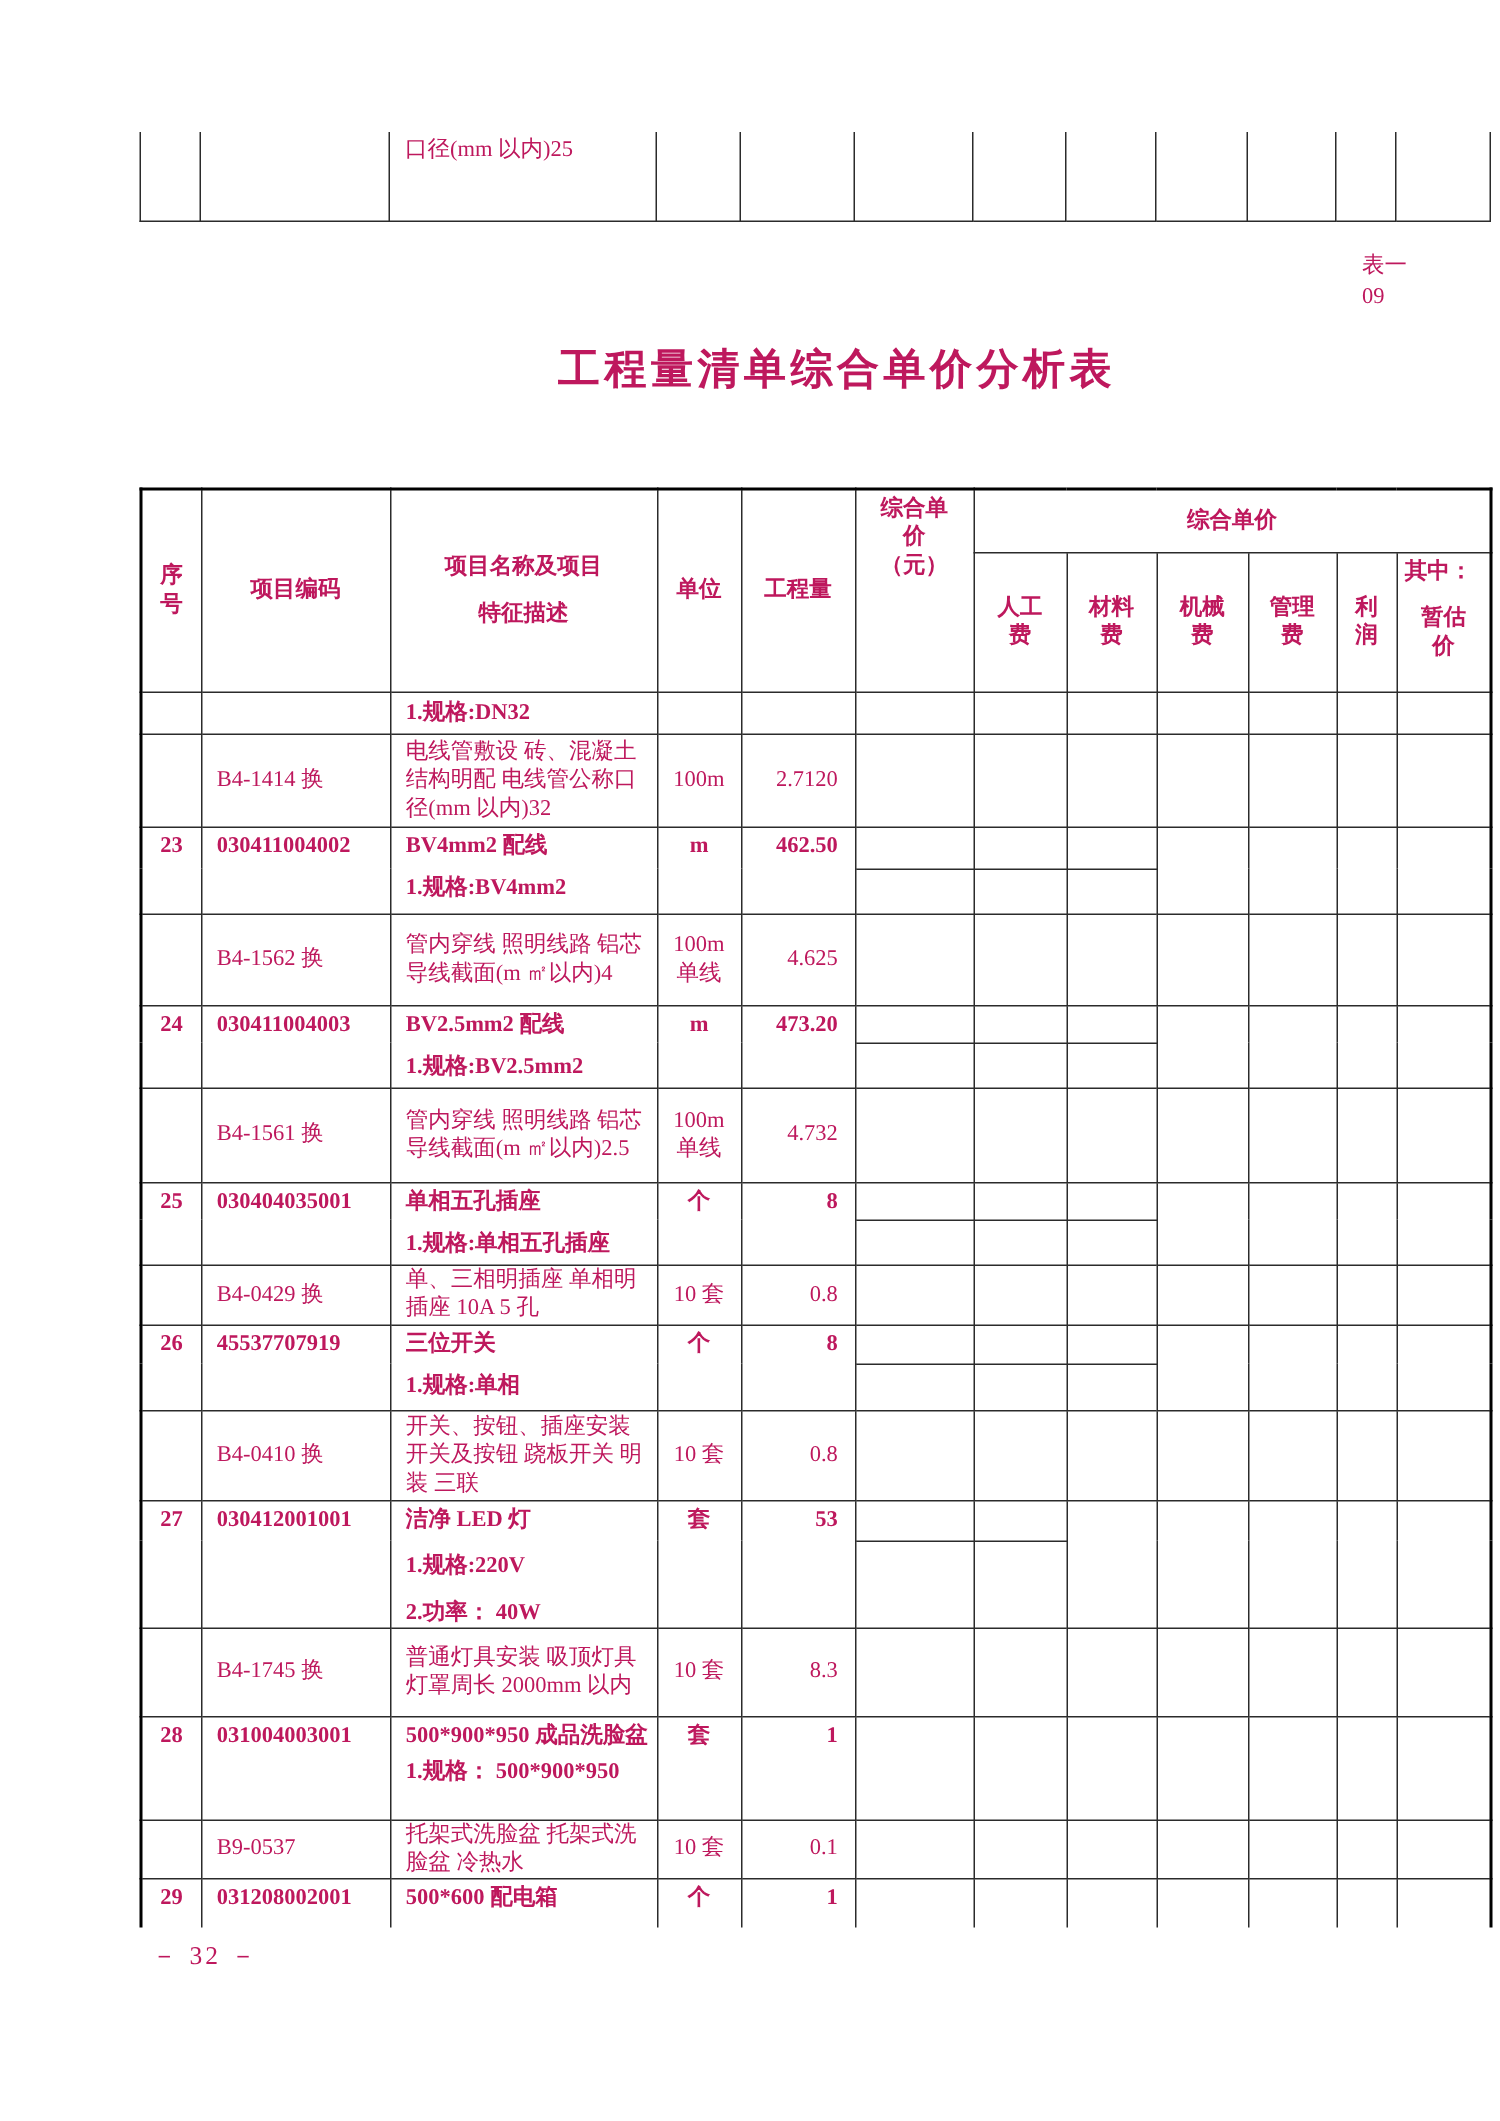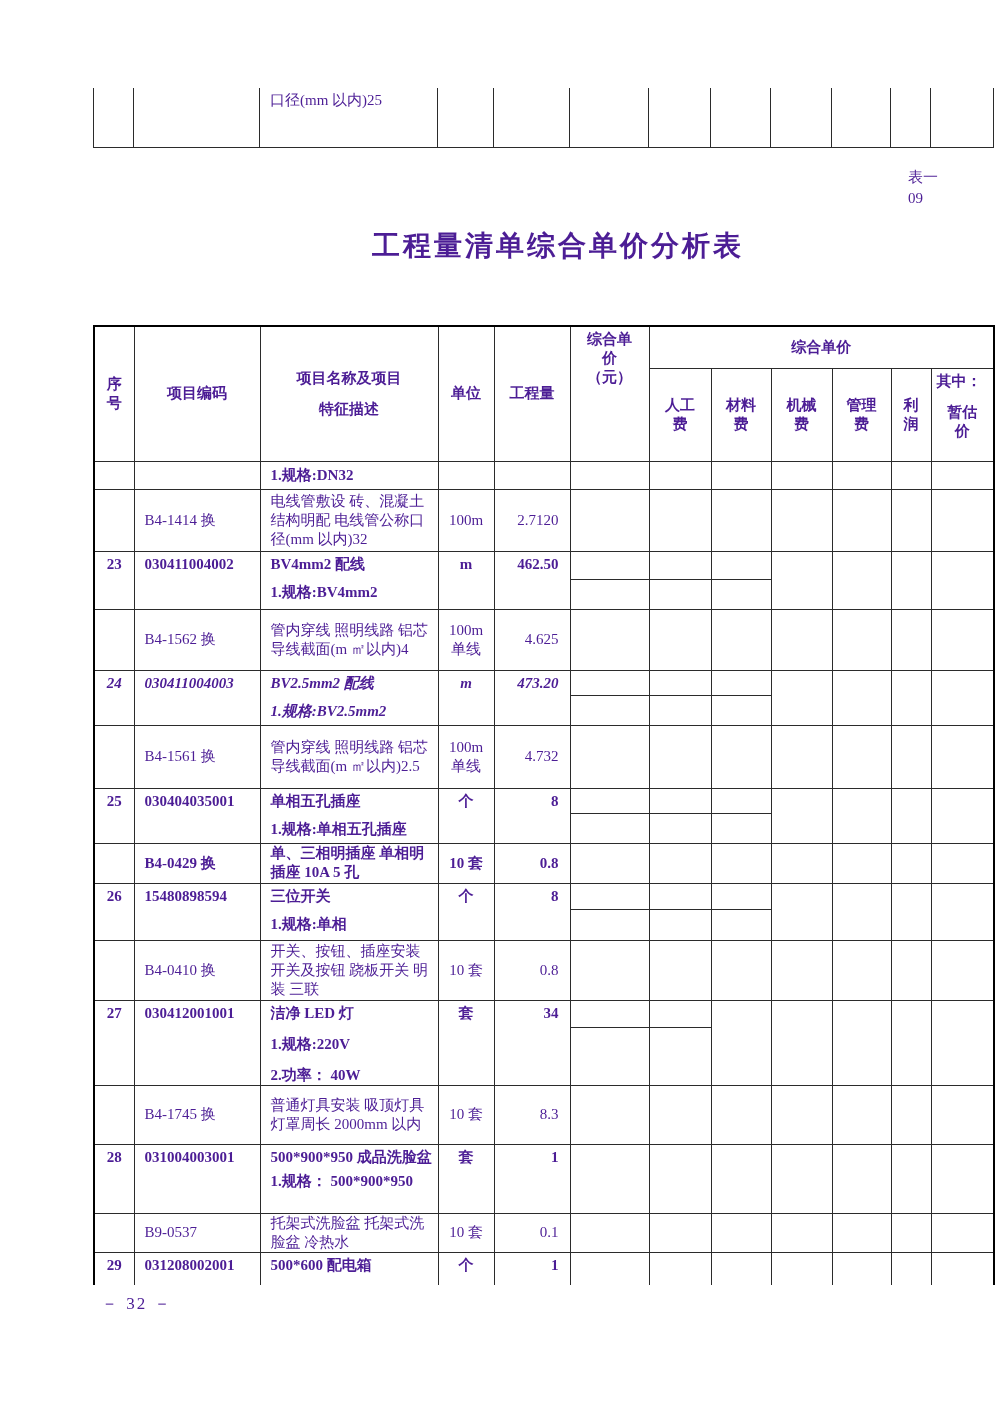--- a/index.html
+++ b/index.html
@@ -1,16 +1,16 @@
 <!DOCTYPE html>
 <html><head>
 <meta charset="utf-8">
 <style>
   html,body{margin:0;padding:0;background:#fff;}
-  #page{position:relative;width:1000px;height:1414px;background:#ffffff;color:#4c1d95;
+  #page{position:relative;width:1000px;height:1414px;background:#ffffff;color:#be185d;
         font-family:"Liberation Serif","DejaVu Serif",serif;overflow:hidden;}
 
   table.grid{border-collapse:collapse;table-layout:fixed;width:900px;}
   table.grid td{border:1px solid #2b2b2b;font-size:15px;line-height:19px;
                 vertical-align:middle;text-align:center;overflow:hidden;
                 font-family:"Liberation Serif","DejaVu Serif",serif;padding:0;}
   .b,.hdr{font-weight:bold;font-family:"Liberation Sans","DejaVu Sans",sans-serif;}
   .l{text-align:left !important;padding-left:10px !important;padding-right:4px !important;}
   .r{text-align:right !important;padding-right:11px !important;}
   .c{text-align:center !important;}
@@ -207,21 +207,21 @@
           </td>
           <td class="r">4.625</td>
           <td></td>
           <td></td>
           <td></td>
           <td></td>
           <td></td>
           <td></td>
           <td></td>
         </tr>
-        <tr style="height: 25px; font-style: italic;">
+        <tr style="height: 25px;">
           <td rowspan="2" class="c b top">24</td>
           <td rowspan="2" class="l b top">030411004003</td>
           <td rowspan="2" class="l b top">
             <div>BV2.5mm2 配线</div>
             <div class="gap">1.规格:BV2.5mm2</div>
           </td>
           <td rowspan="2" class="c b top">m</td>
           <td rowspan="2" class="r b top">473.20</td>
           <td></td>
           <td></td>
@@ -268,37 +268,37 @@
           <td rowspan="2"></td>
           <td rowspan="2"></td>
           <td rowspan="2"></td>
           <td rowspan="2"></td>
         </tr>
         <tr style="height: 30px;">
           <td></td>
           <td></td>
           <td></td>
         </tr>
-        <tr style="height: 40px; font-weight: bold;">
+        <tr style="height: 40px;">
           <td></td>
           <td class="l">B4-0429 换</td>
           <td class="l">单、三相明插座 单相明插座 10A 5 孔</td>
           <td>10 套</td>
           <td class="r">0.8</td>
           <td></td>
           <td></td>
           <td></td>
           <td></td>
           <td></td>
           <td></td>
           <td></td>
         </tr>
         <tr style="height: 26px;">
           <td rowspan="2" class="c b top">26</td>
-          <td rowspan="2" class="l b top">15480898594</td>
+          <td rowspan="2" class="l b top">45537707919</td>
           <td rowspan="2" class="l b top">
             <div>三位开关</div>
             <div class="gap">1.规格:单相</div>
           </td>
           <td rowspan="2" class="c b top">个</td>
           <td rowspan="2" class="r b top">8</td>
           <td></td>
           <td></td>
           <td></td>
           <td rowspan="2"></td>
@@ -327,21 +327,21 @@
         </tr>
         <tr style="height: 27px;">
           <td rowspan="2" class="c b top">27</td>
           <td rowspan="2" class="l b top">030412001001</td>
           <td rowspan="2" class="l b top">
             <div>洁净 LED 灯</div>
             <div class="gap2">1.规格:220V</div>
             <div class="gap2">2.功率： 40W</div>
           </td>
           <td rowspan="2" class="c b top">套</td>
-          <td rowspan="2" class="r b top">34</td>
+          <td rowspan="2" class="r b top">53</td>
           <td></td>
           <td></td>
           <td rowspan="2"></td>
           <td rowspan="2"></td>
           <td rowspan="2"></td>
           <td rowspan="2"></td>
           <td rowspan="2"></td>
         </tr>
         <tr style="height: 57px;">
           <td></td>

